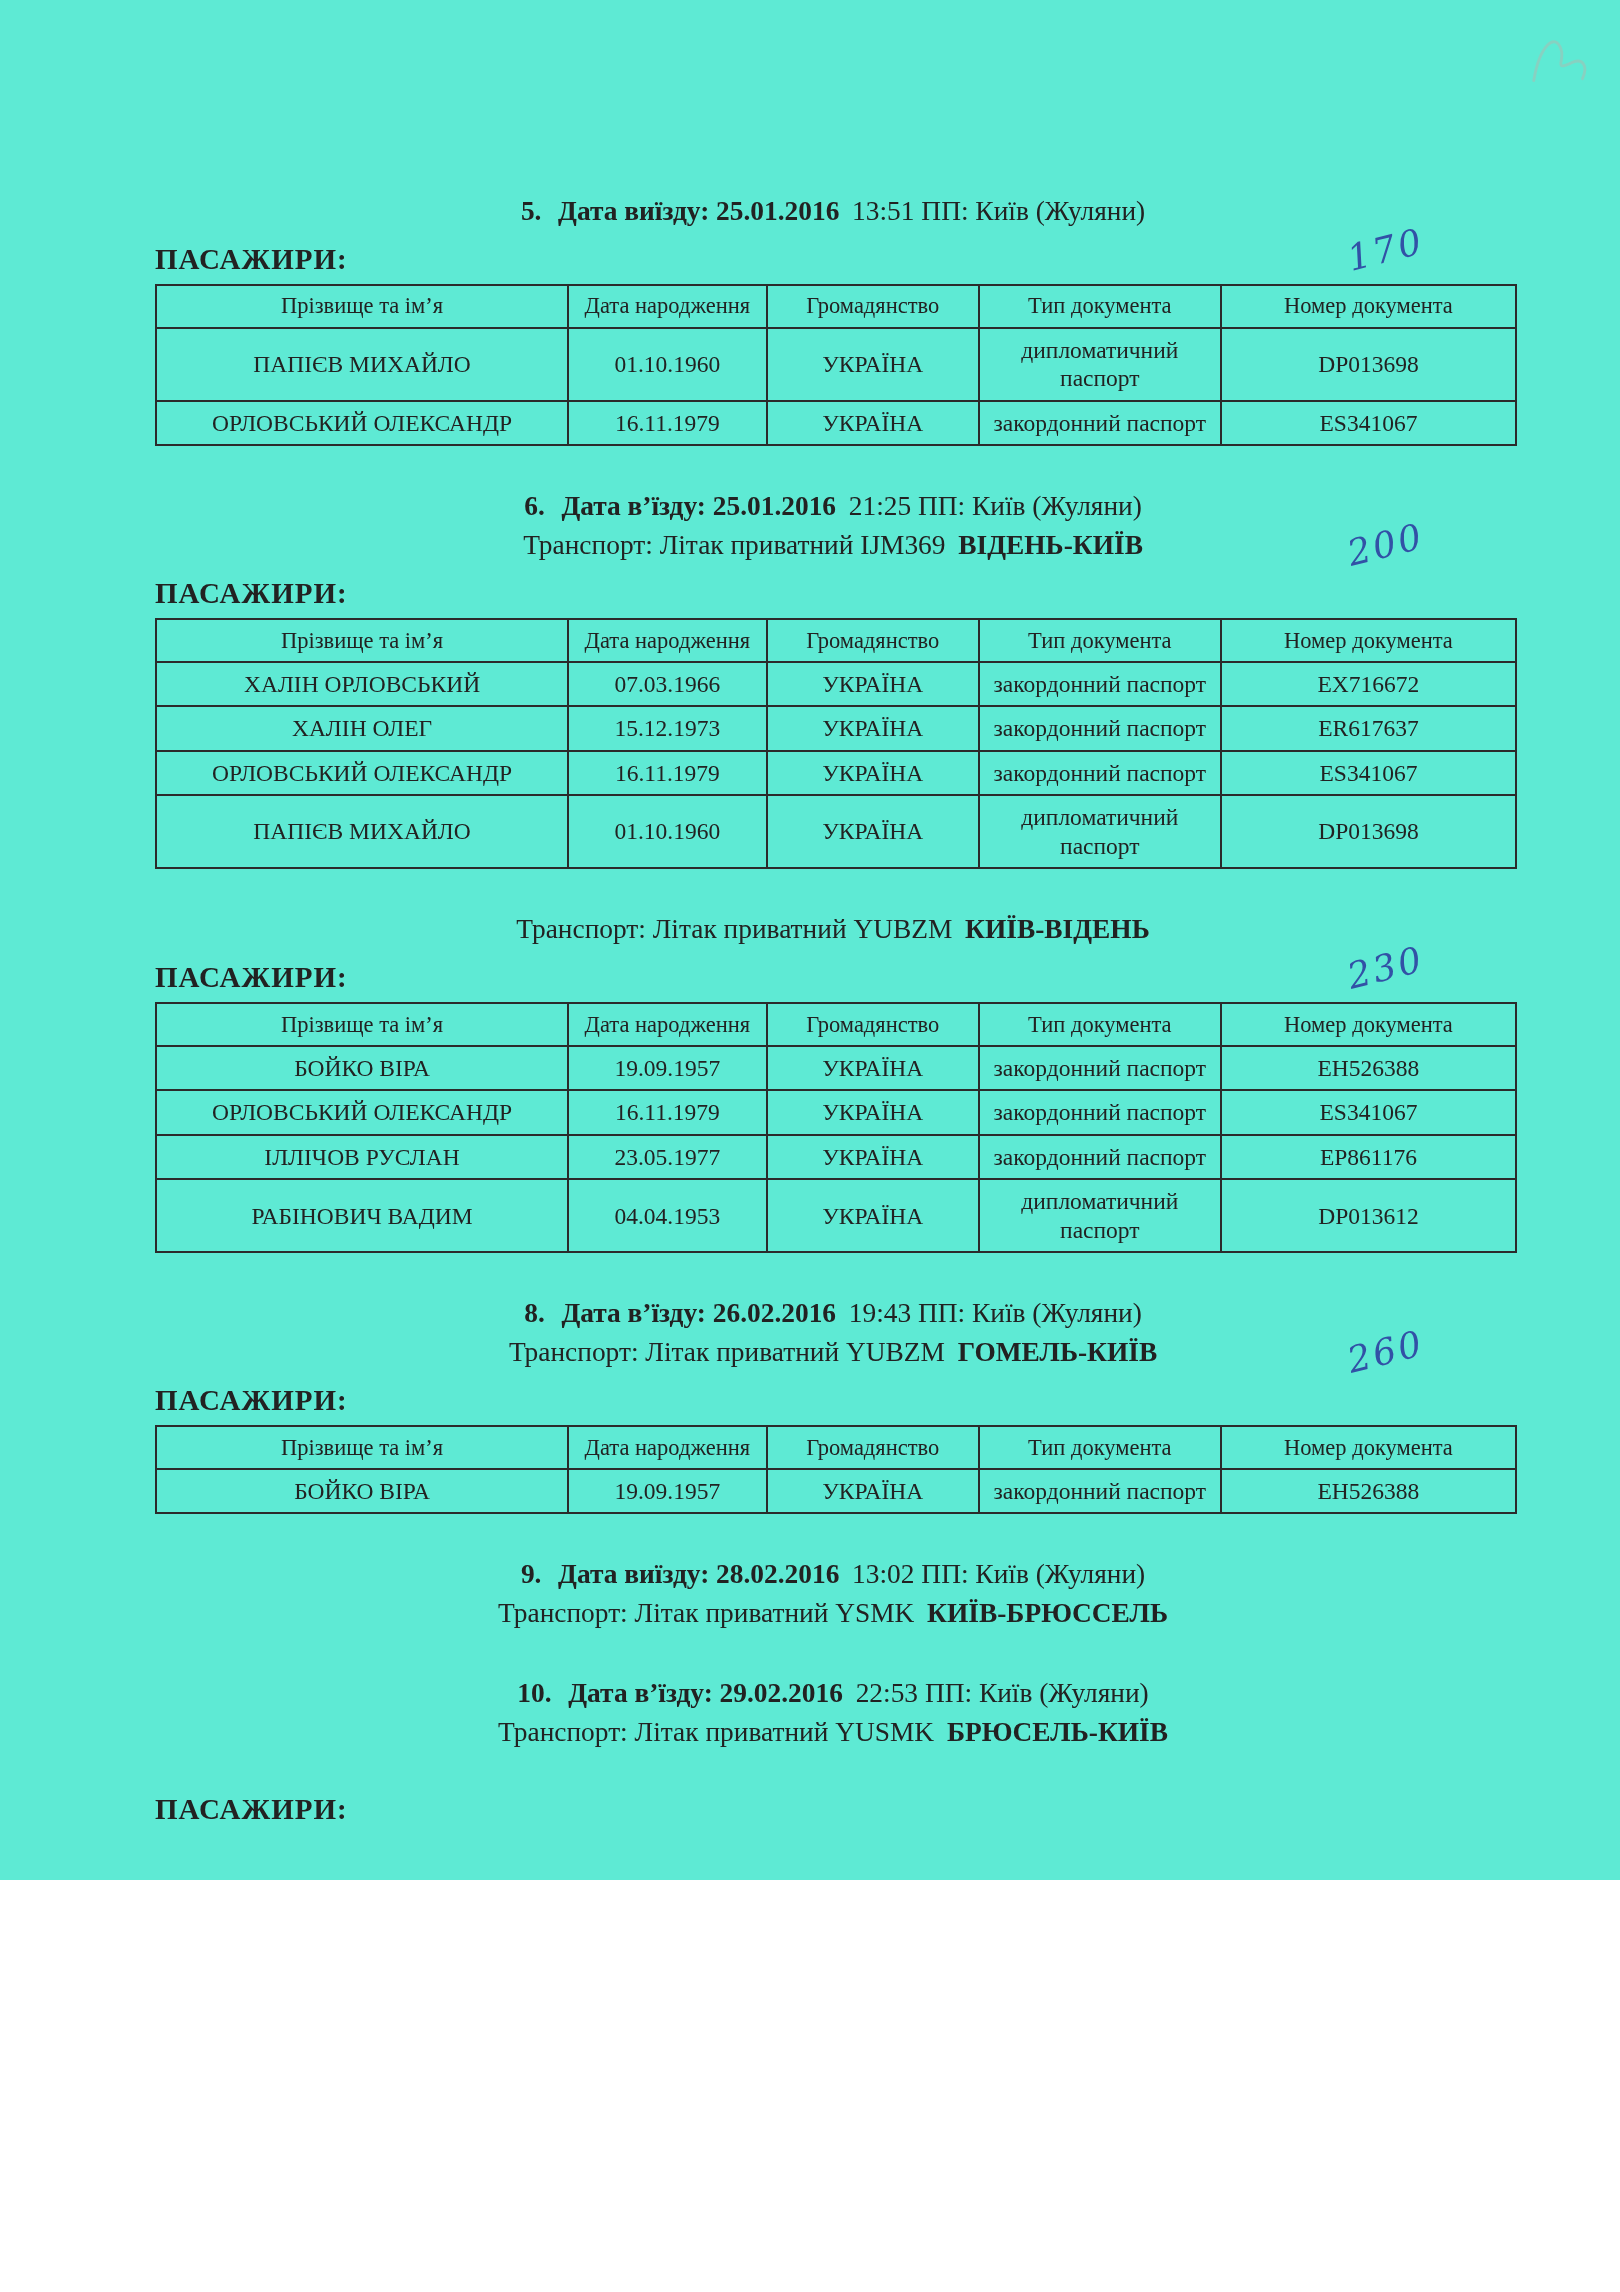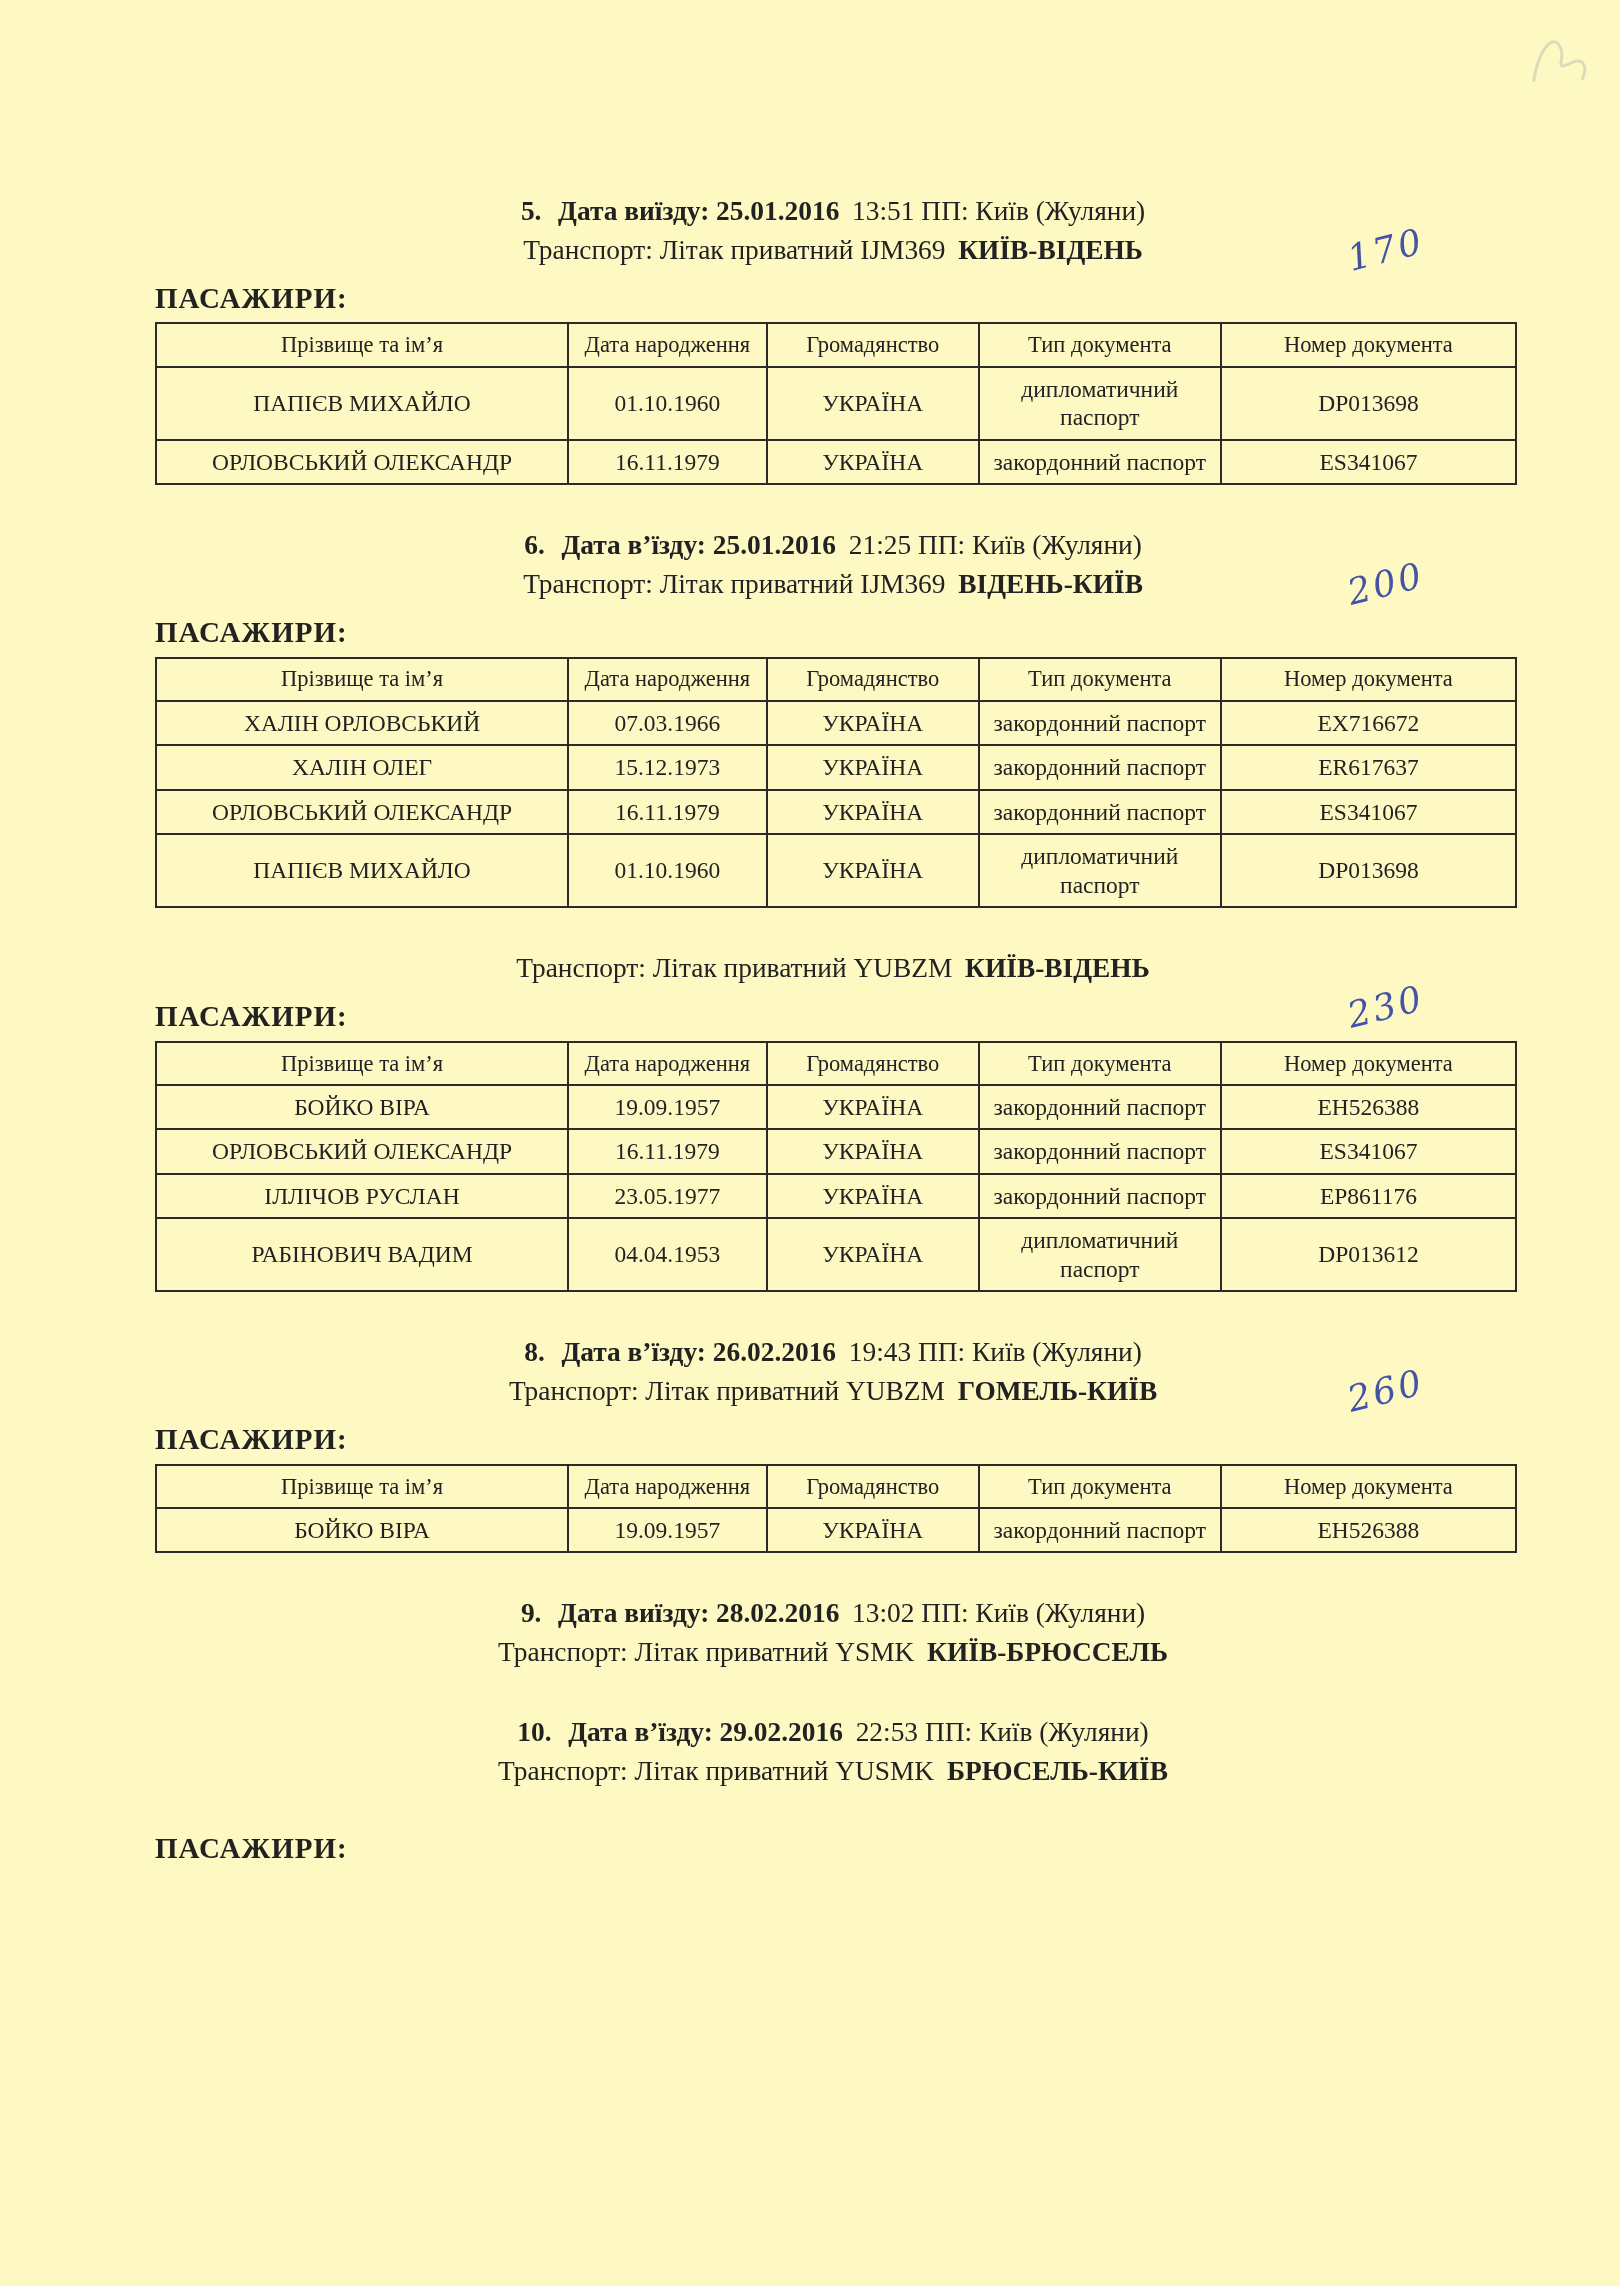--- a/index.html
+++ b/index.html
@@ -1,20 +1,20 @@
 <!DOCTYPE html>
 <html><head>
 <meta charset="utf-8">
 <style>
   html, body { margin: 0; padding: 0; background: #ffffff; }
   .page {
     position: relative;
     width: 1620px;
-    height: 2286px;
-    background: #fef9c3;
+    height: 1880px;
+    background: #5eead4;
     font-family: "Liberation Serif", "DejaVu Serif", serif;
     color: #1f1f1f;
     overflow: hidden;
   }
   .content {
     position: absolute;
     left: 155px;
     top: 192px;
     width: 1362px;
   }
@@ -86,24 +86,20 @@
     <path d="M10 56 C16 20, 32 6, 38 24 C42 36, 30 46, 48 38 C60 32, 66 40, 60 54" fill="none" stroke="#b9b4ac" stroke-width="3" stroke-linecap="round"></path>
   </svg>
 
   <div class="content">
     <div>
   <section class="section">
     <div class="heading">
       <span class="num">5.</span>
       <span class="bold">Дата виїзду: 25.01.2016</span>
       <span>13:51 ПП: Київ (Жуляни)</span>
-    </div>
-    <div class="heading">
-      <span>Транспорт: Літак приватний IJM369</span>
-      <span class="bold">КИЇВ-ВІДЕНЬ</span>
     </div>
     <div class="annotation">170</div>
     <div class="passengers-block">
       <div class="pass-label">ПАСАЖИРИ:</div>
       <table class="passengers">
         <colgroup>
           <col class="c-name">
                 <col class="c-birth">
                 <col class="c-cit">
                 <col class="c-doc">

